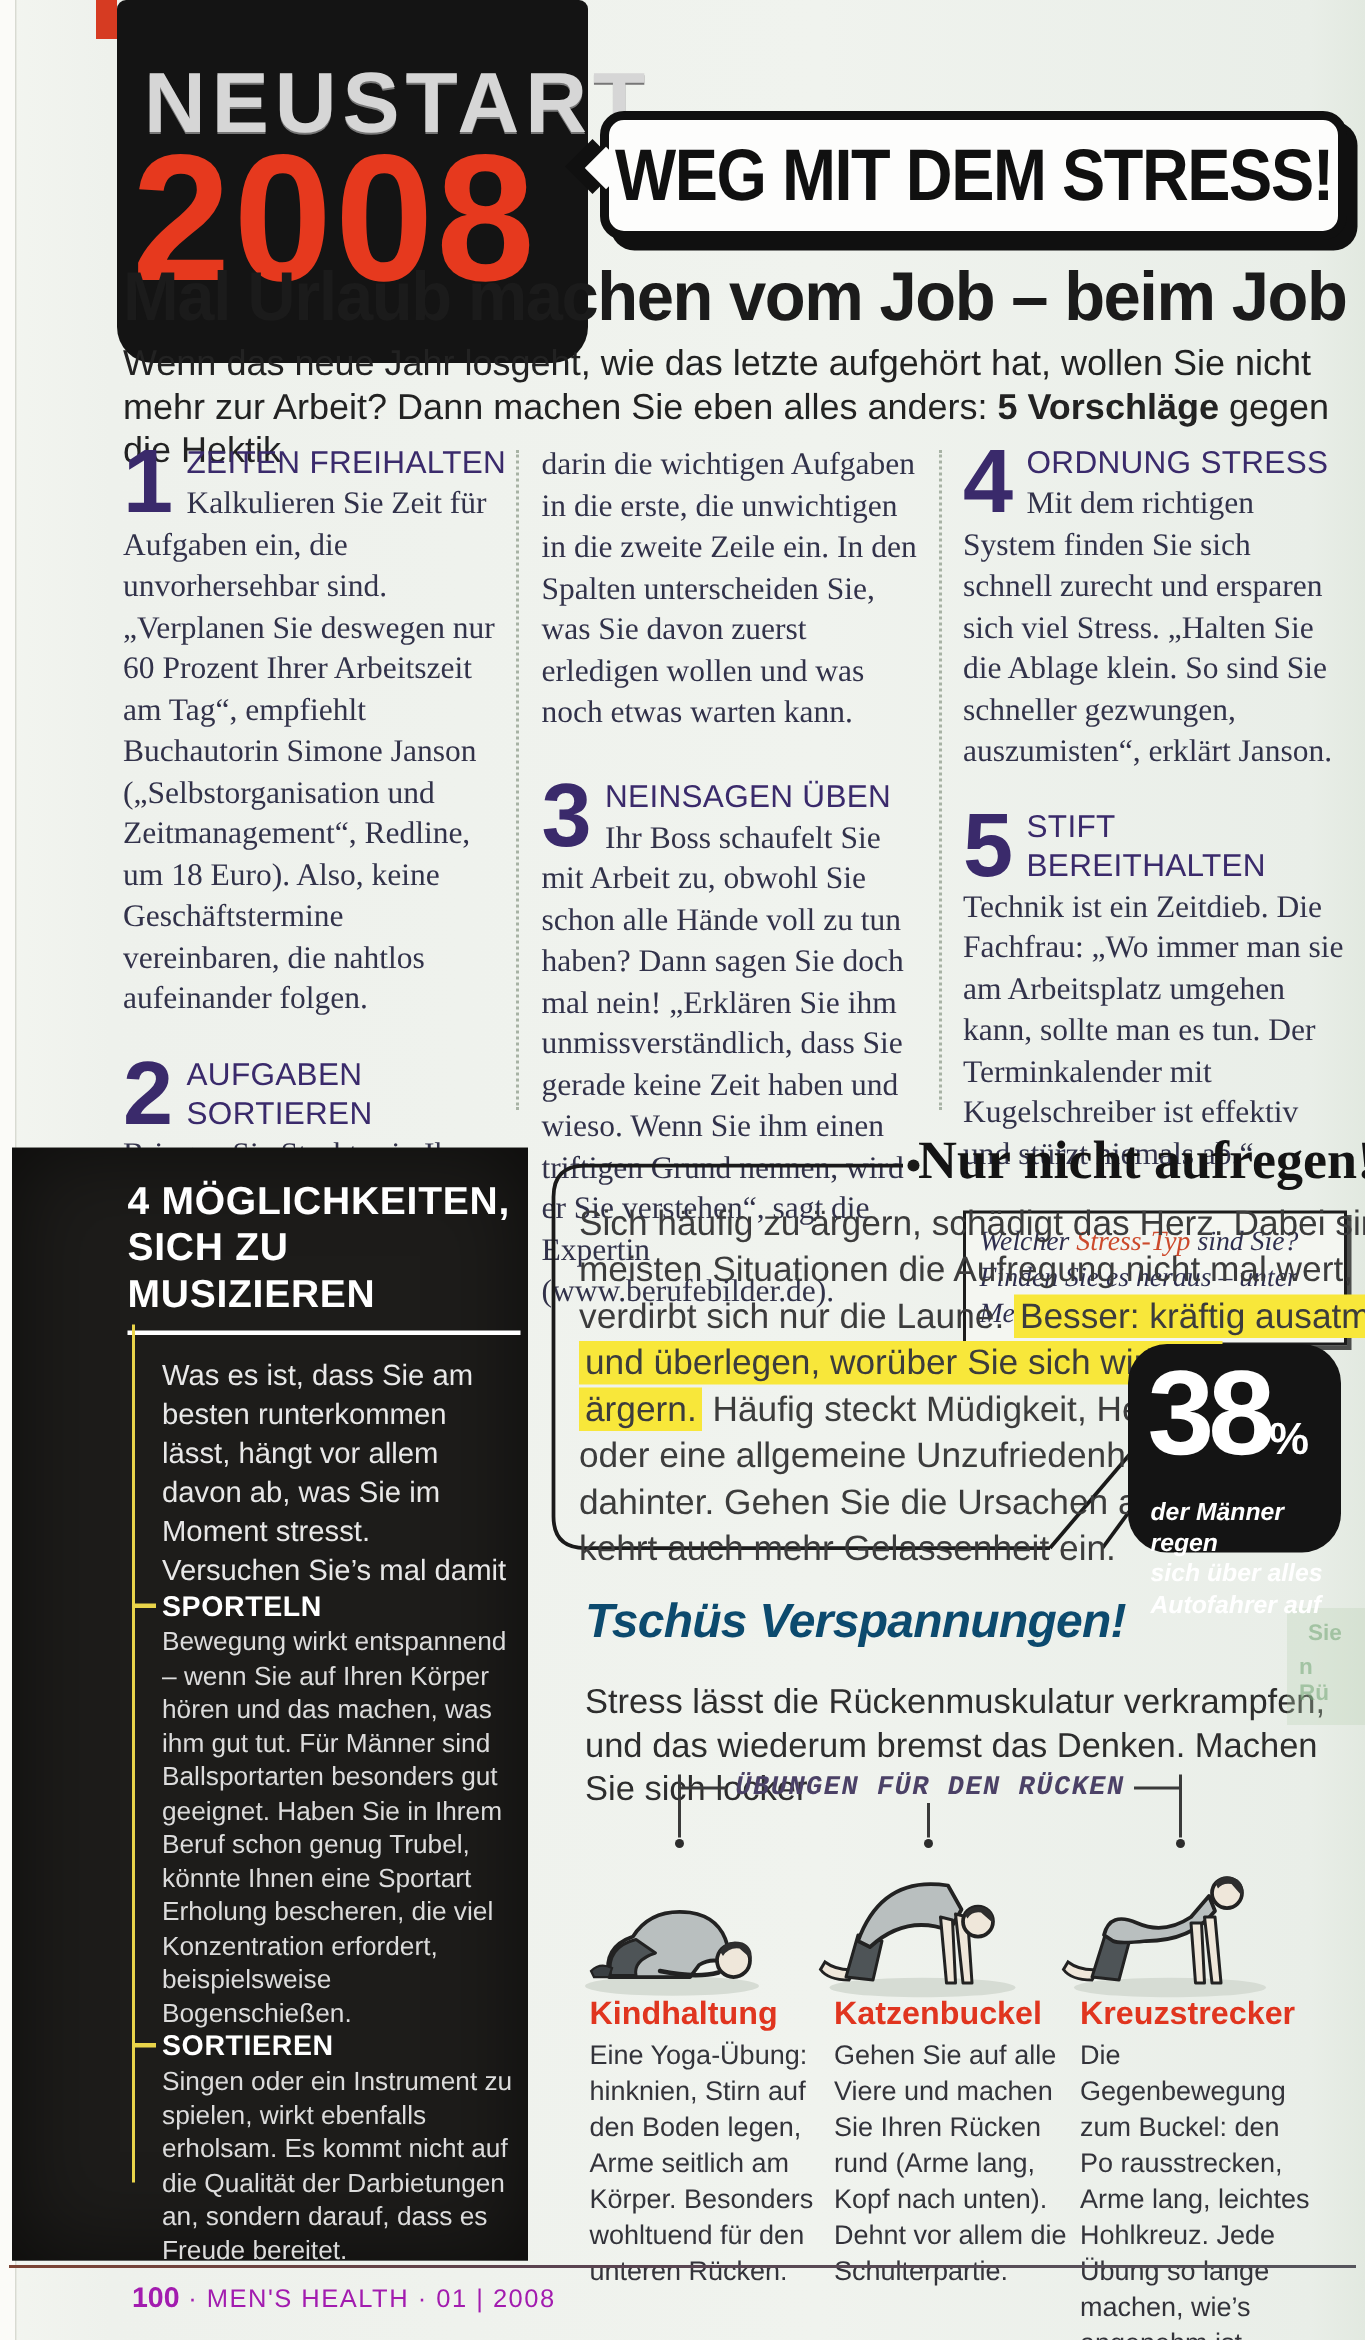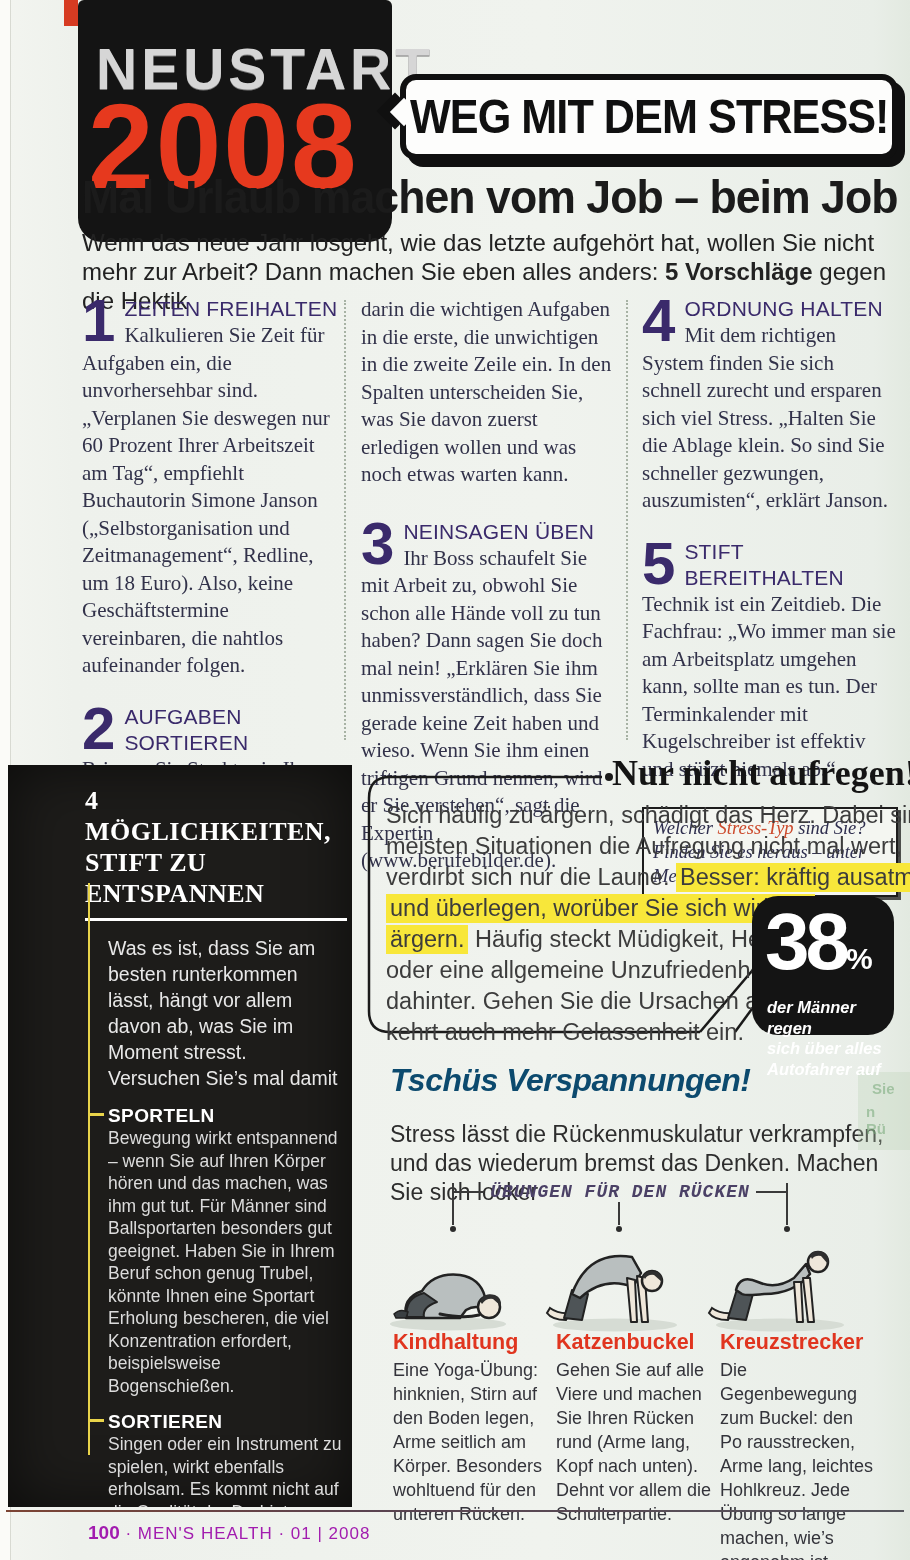--- a/index.html
+++ b/index.html
@@ -34,26 +34,26 @@
   .tip{margin-bottom:24px;}
   .tip-num{float:left;font-size:60px;line-height:50px;font-weight:800;color:#3a2a6b;padding-right:9px;}
   .tip-title{font-size:21px;line-height:26px;font-weight:400;color:#3a2a6b;letter-spacing:.2px;}
   .tip-body,.tip-cont{font-family:"Liberation Serif",serif;font-size:21px;line-height:27.5px;color:#32324a;margin:0;}
   .note{margin-top:16px;border:2px solid #1c1c1c;box-shadow:3px 3px 0 rgba(25,25,25,.75);background:#f4f6f1;padding:7px 9px;font-family:"Liberation Serif",serif;font-style:italic;font-size:18.5px;line-height:24px;color:#2e2e4e;}
   .note-accent{color:#cc4a2c;}
 
   
   .sidebar{left:8px;top:765px;width:344px;height:742px;background:#1d1c1a;overflow:hidden;color:#eee;box-shadow:inset 0 0 60px rgba(0,0,0,.6);}
   .sb-pad{padding:20px 12px 0 77px;}
-  .sb-title{font-size:26px;line-height:31px;font-weight:800;color:#fff;letter-spacing:.5px;font-family:Liberation Serif, serif;}
+  .sb-title{font-size:26px;line-height:31px;font-weight:800;color:#fff;letter-spacing:.5px;}
   .sb-bar{width:262px;height:3px;background:#fff;margin-top:9px;}
   .sb-rail{position:absolute;left:80px;top:118px;width:2px;height:572px;background:#e9d44a;}
   .sb-content{margin:14px 10px 0 100px;}
   .sb-intro{font-size:19.5px;line-height:26px;color:#e8e8e8;}
-  .sb-item{margin-top:13px;position:relative;}
+  .sb-item{position:relative;}
   .sb-tick{position:absolute;left:-20px;top:9px;width:16px;height:3px;background:#e9d44a;}
   .sb-item-title{font-size:19px;line-height:23px;font-weight:800;color:#fff;letter-spacing:.4px;}
   .sb-item-body{font-size:17.5px;line-height:22.5px;color:#dcdcdc;}
 
   
   .calm-title{left:612px;top:752px;font-family:"Liberation Serif",serif;font-size:36px;font-weight:700;color:#141414;white-space:nowrap;}
   .calm-svg{left:360px;top:750px;}
   .calm-text{left:386px;top:800px;width:516px;}
   .calm-line{font-size:23.5px;line-height:31px;color:#3c3c3c;white-space:nowrap;}
   .hl{background:#f8e73a;padding:1px 4px 2px 4px;}
@@ -121,35 +121,35 @@
   <div class="tip">
     <span class="tip-num">3</span>
     <span class="tip-title">NEINSAGEN ÜBEN</span>
     <p class="tip-body">Ihr Boss schaufelt Sie mit Arbeit zu, obwohl Sie schon alle Hände voll zu tun haben? Dann sagen Sie doch mal nein! „Erklären Sie ihm unmissverständlich, dass Sie gerade keine Zeit haben und wieso. Wenn Sie ihm einen triftigen Grund nennen, wird er Sie verstehen“, sagt die Expertin (www.berufebilder.de).</p>
   </div>
 </div>
 
 <div class="abs tipcol col3">
   <div class="tip">
     <span class="tip-num">4</span>
-    <span class="tip-title">ORDNUNG HALTEN</span>
+    <span class="tip-title">ORDNUNG STRESS</span>
     <p class="tip-body">Mit dem richtigen System finden Sie sich schnell zurecht und ersparen sich viel Stress. „Halten Sie die Ablage klein. So sind Sie schneller gezwungen, auszumisten“, erklärt Janson.</p>
   </div>
   <div class="tip">
     <span class="tip-num">5</span>
     <span class="tip-title">STIFT BEREITHALTEN</span>
     <p class="tip-body">Technik ist ein Zeitdieb. Die Fachfrau: „Wo immer man sie am Arbeitsplatz umgehen kann, sollte man es tun. Der Terminkalender mit Kugelschreiber ist effektiv und stürzt niemals ab.“</p>
   </div>
   <div class="note"><span>Welcher </span><span class="note-accent">Stress-Typ</span><span> sind Sie? Finden Sie es heraus – unter </span><span>MensHealth.de/stresstest</span></div>
 </div>
 
 <div class="abs sidebar">
   <div class="sb-pad">
     <div class="sb-title">4 MÖGLICHKEITEN,</div>
-    <div class="sb-title">STIFT ZU ENTSPANNEN</div>
+    <div class="sb-title">SICH ZU MUSIZIEREN</div>
     <div class="sb-bar"></div>
   </div>
   <div class="sb-rail"></div>
   <div class="sb-content">
     <div class="sb-intro">Was es ist, dass Sie am besten runterkommen lässt, hängt vor allem davon ab, was Sie im Moment stresst. Versuchen Sie’s mal damit</div>
     <div class="sb-item">
       <div class="sb-tick"></div>
       <div class="sb-item-title">SPORTELN</div>
       <div class="sb-item-body">Bewegung wirkt entspannend – wenn Sie auf Ihren Körper hören und das machen, was ihm gut tut. Für Männer sind Ballsportarten besonders gut geeignet. Haben Sie in Ihrem Beruf schon genug Trubel, könnte Ihnen eine Sportart Erholung bescheren, die viel Konzentration erfordert, beispielsweise Bogenschießen.</div>
     </div>

